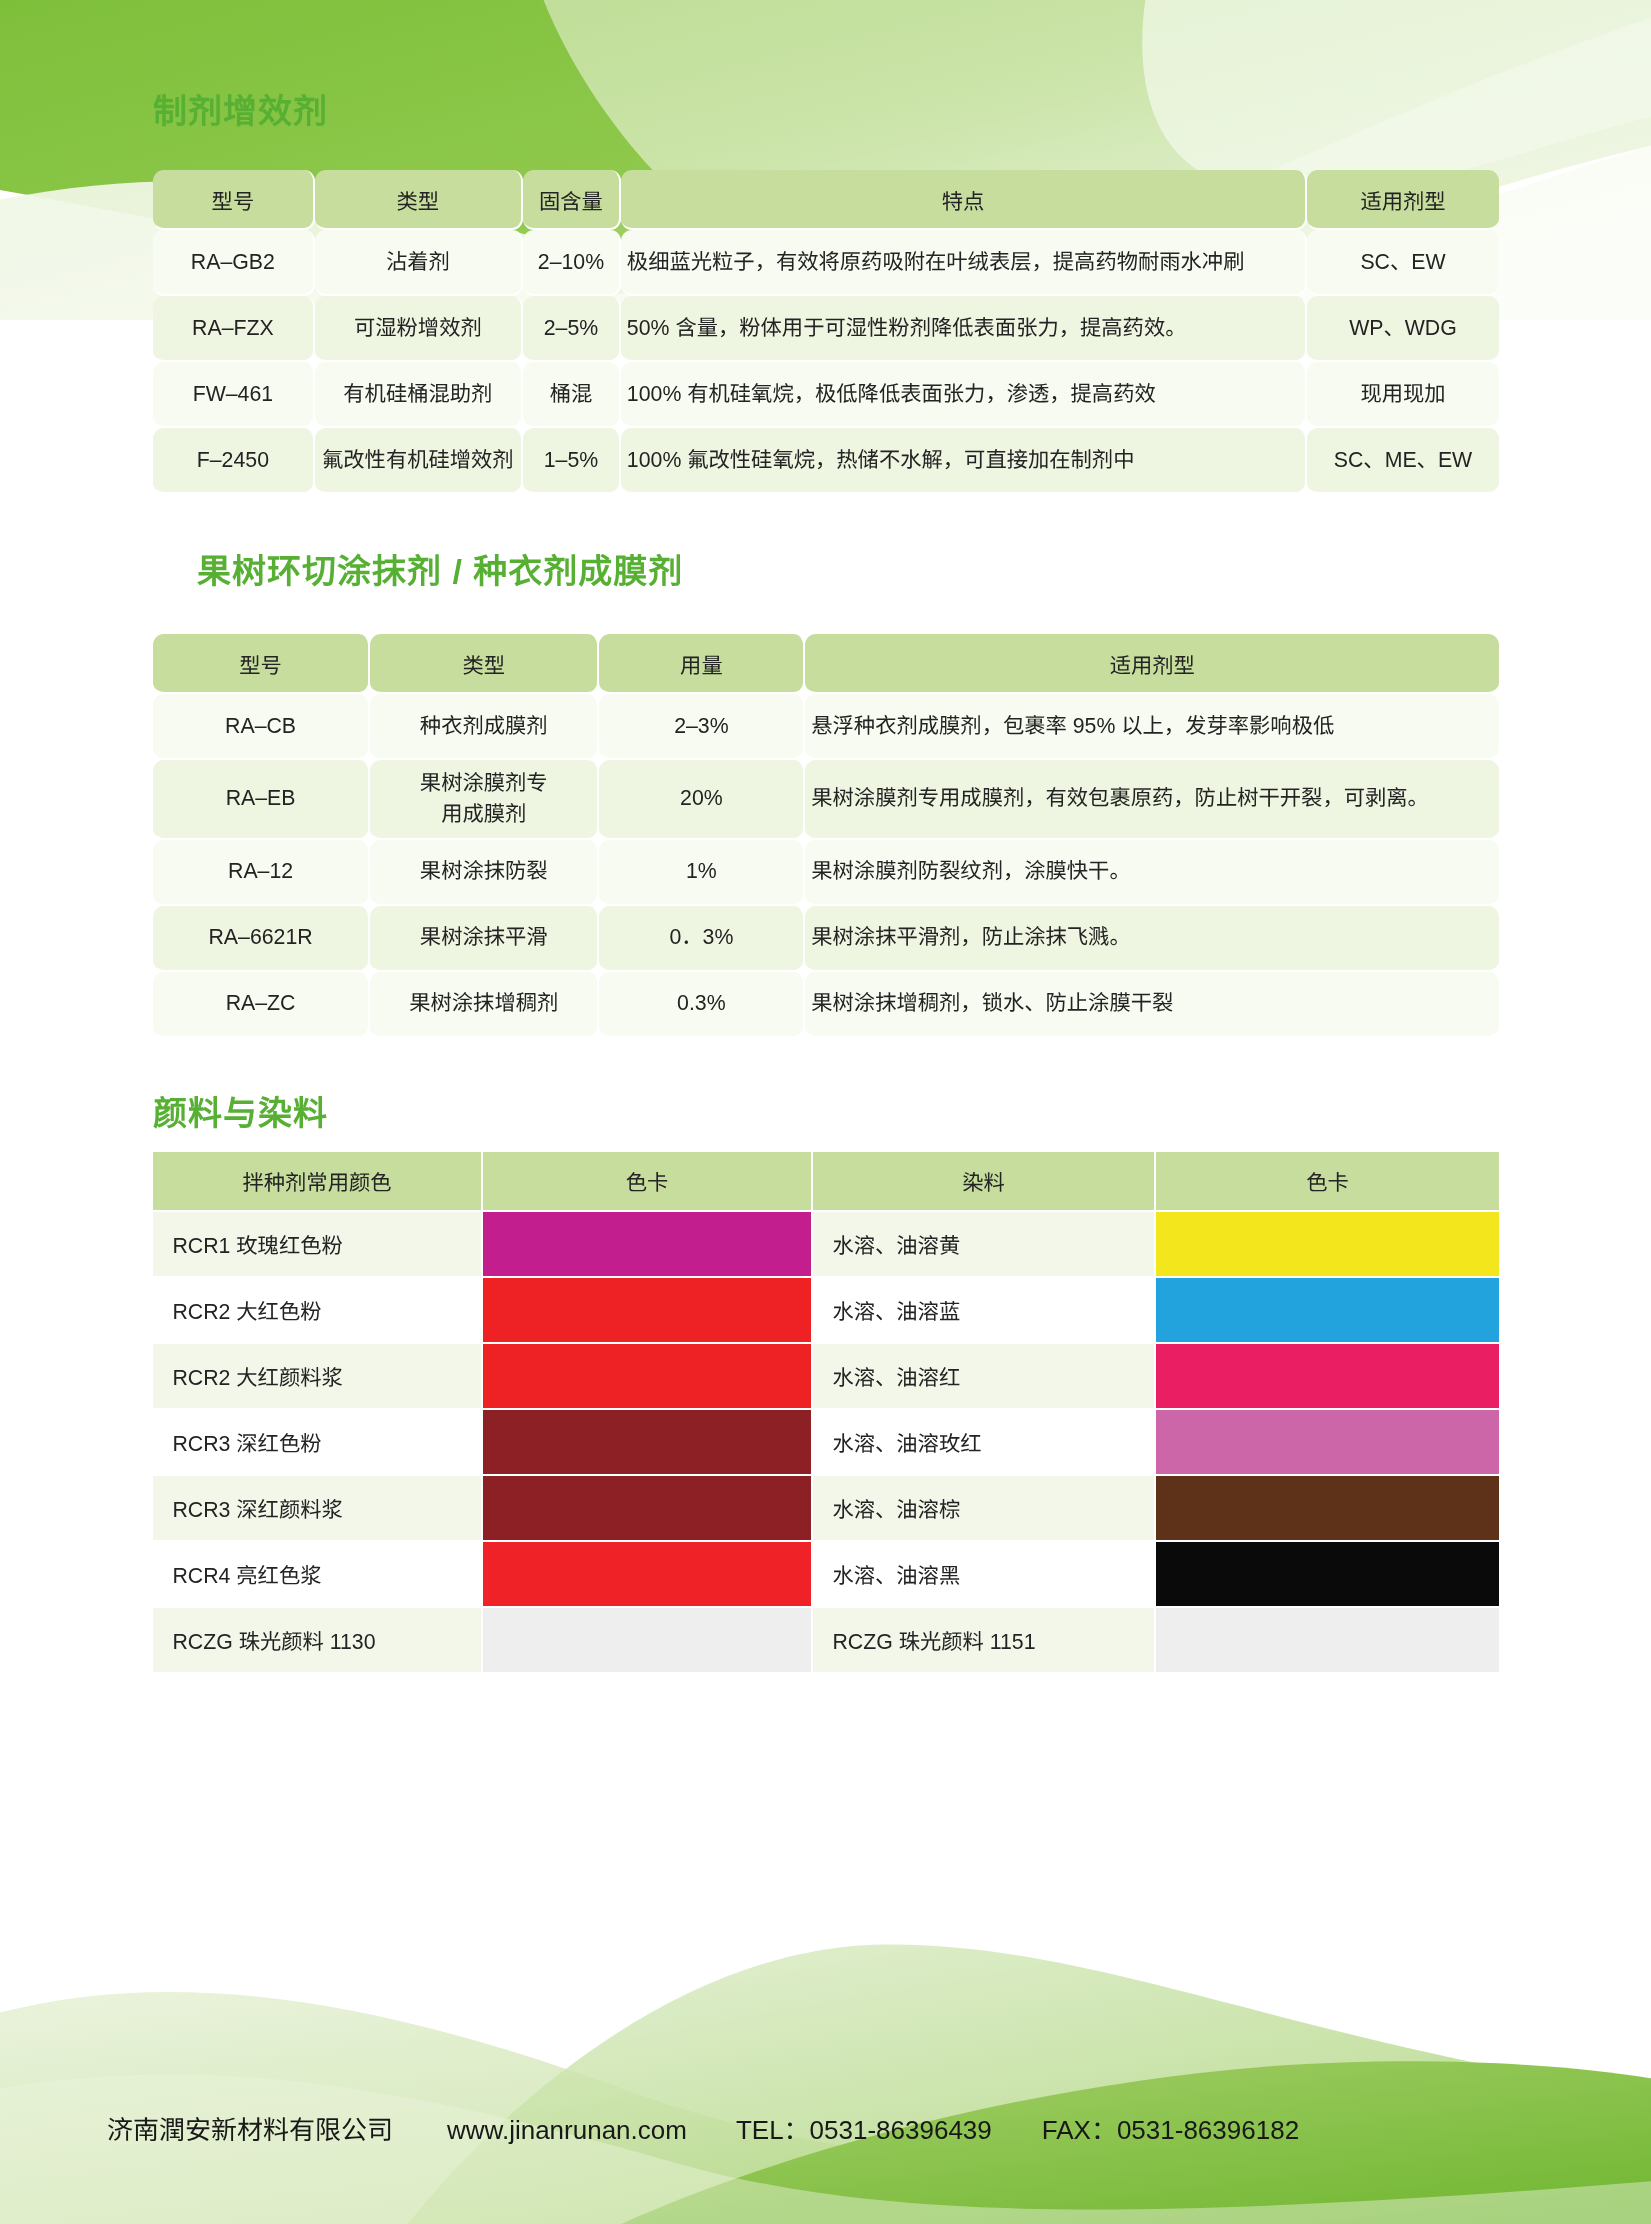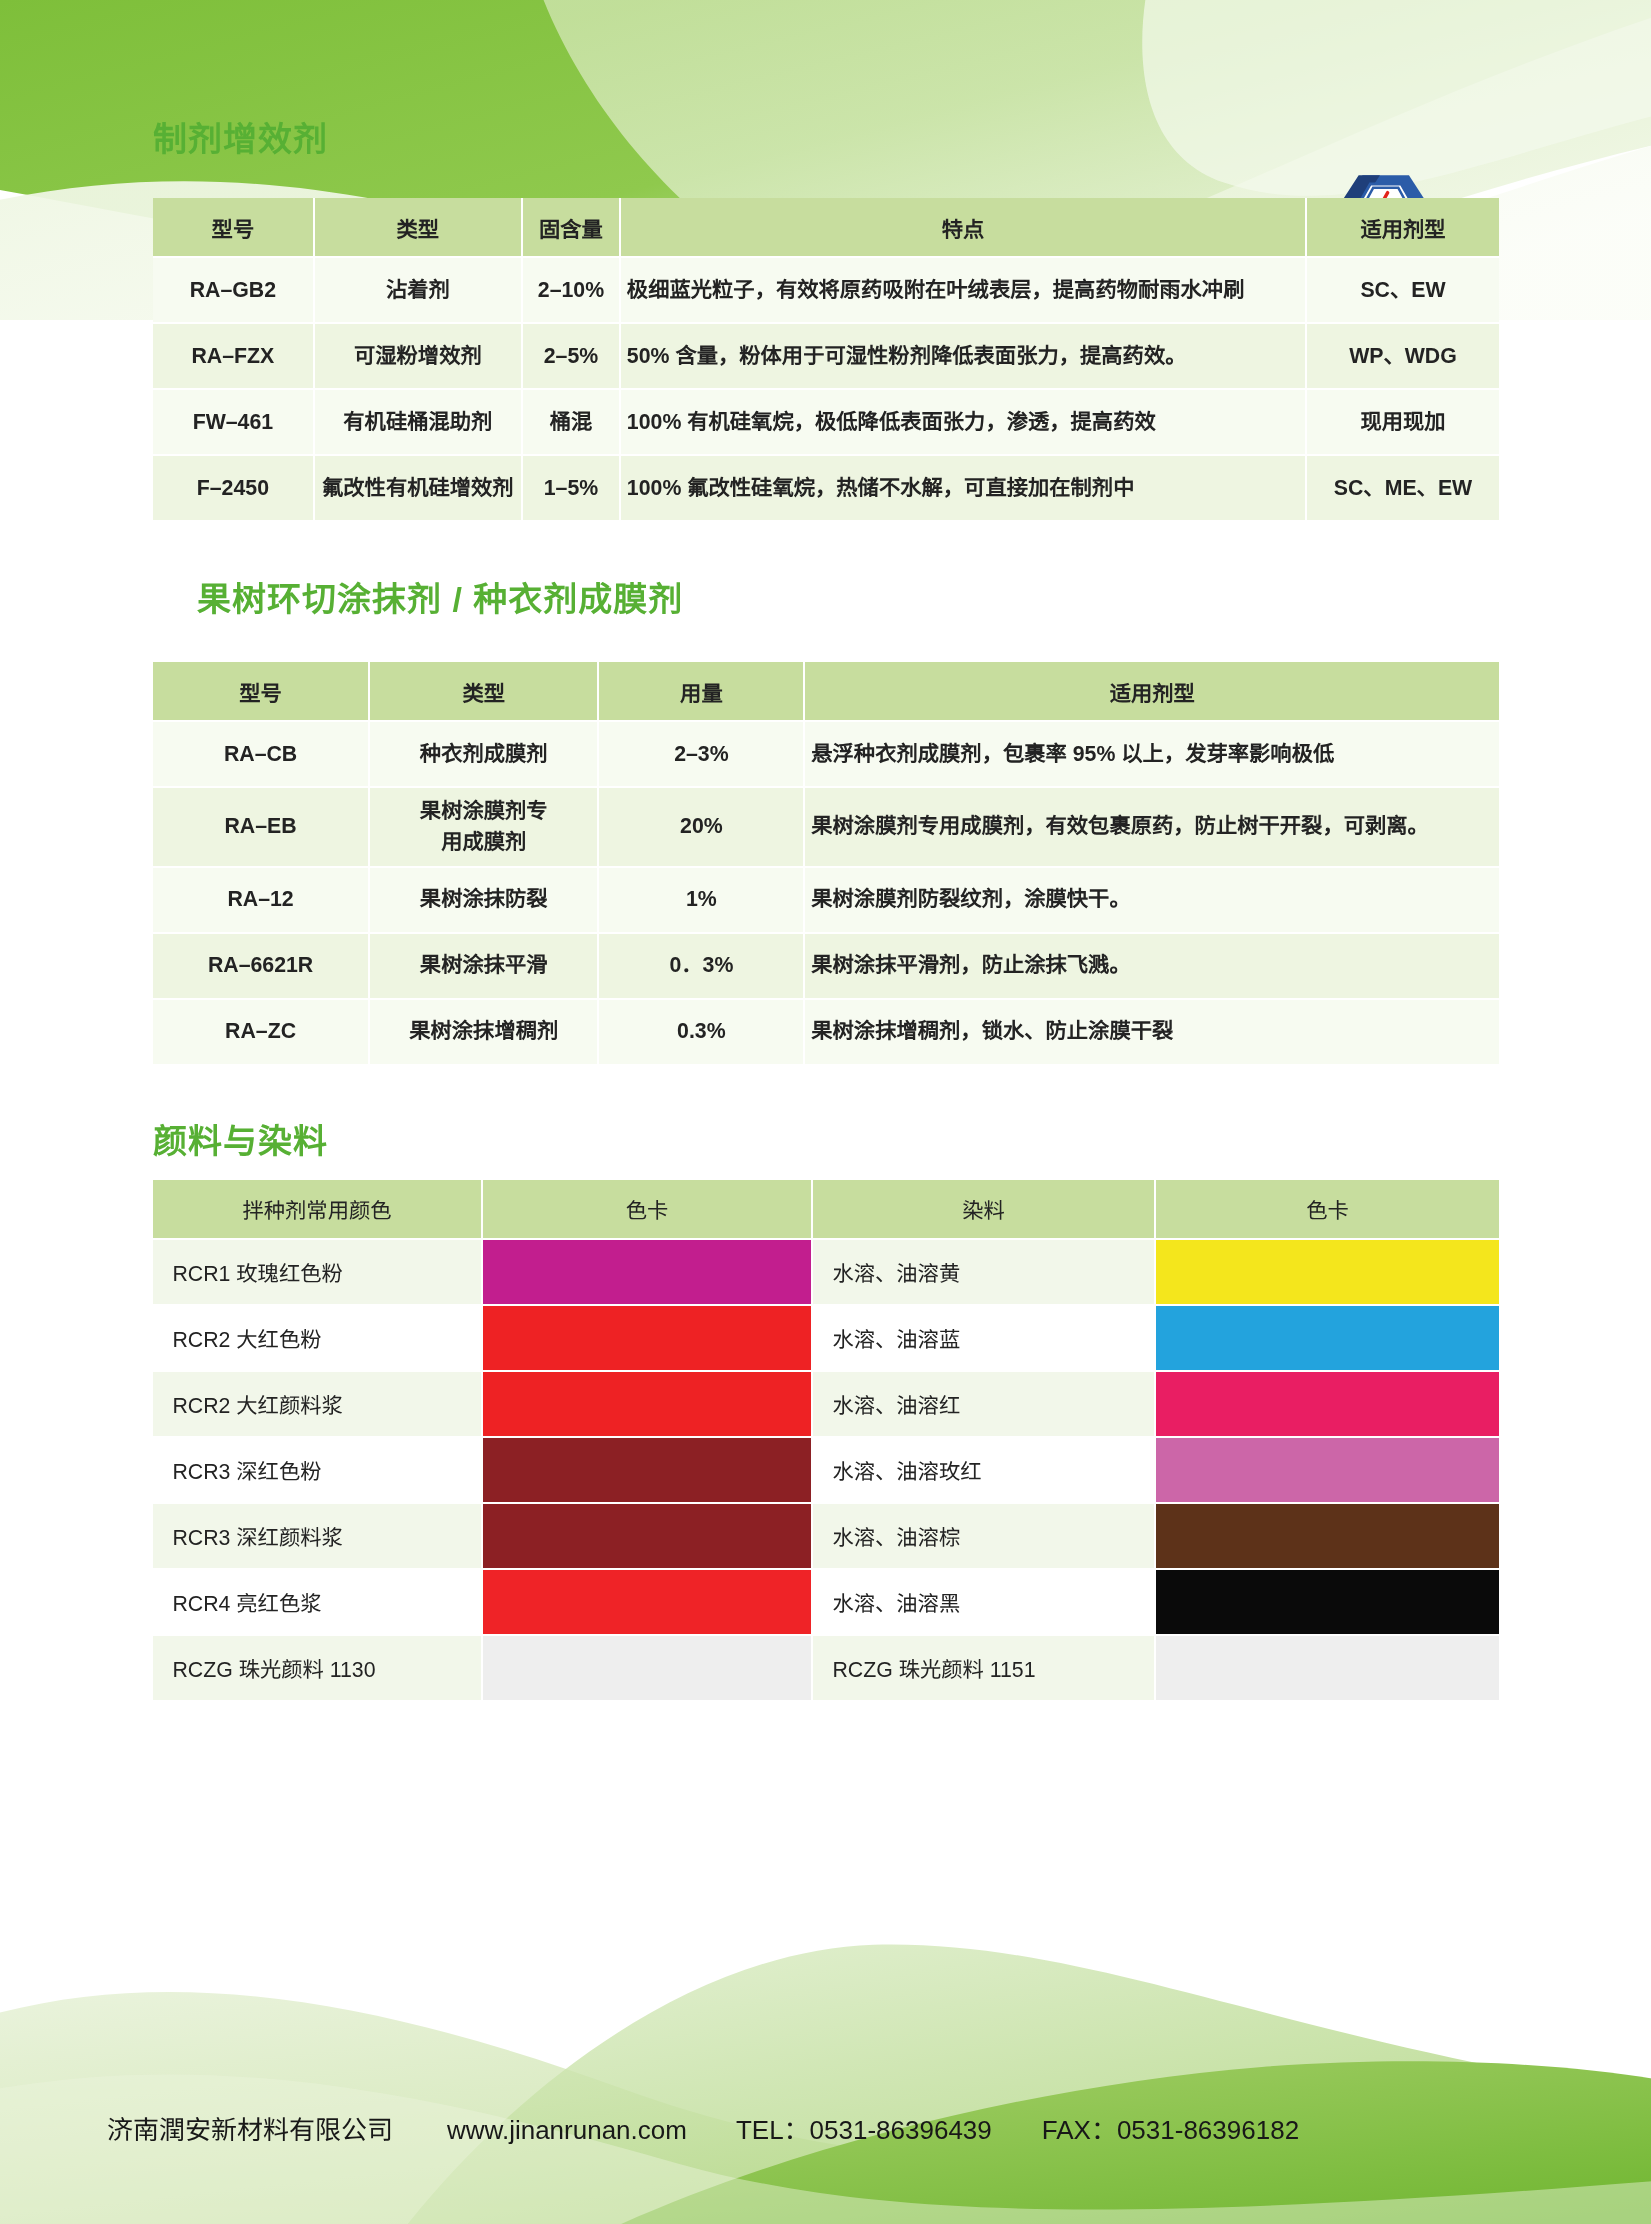--- a/index.html
+++ b/index.html
@@ -74,21 +74,22 @@
     width: 100%;
     border-collapse: separate;
     border-spacing: 0 0;
     table-layout: fixed;
   }
   table.dt th,
   table.dt td {
     border-right: 2.9px solid #ffffff;
     border-bottom: 2.9px solid #ffffff;
     vertical-align: middle;
-    font-weight: bold;
+    font-weight: normal;
+    border-radius: 11px;
   }
   table.dt th:last-child,
   table.dt td:last-child { border-right: none; }
 
   table.dt th {
     background: #c7dd9e;
     color: #232323;
     font-size: 21.3px;
     height: 60px;
     text-align: center;
@@ -206,21 +207,21 @@
         <polygon points="55,15 81,15 94,39 81,63 55,63 42,39" fill="none" stroke="#2b5ca8" stroke-width="2.5"></polygon>
 
         <path d="M70,20 L60,38" stroke="#e2231a" stroke-width="3.5" stroke-linecap="round"></path>
 
         <rect x="57" y="52" width="22" height="4" rx="1" fill="#e2231a"></rect>
       </svg>
     </span>
     <span class="brand-name">ХИМИЧЕСКАЯ</span>
   </div>
 
-  <div class="content" style="padding-top:120px;">
+  <div class="content" style="padding-top:92px;">
 
     <h2 class="section-heading">制剂增效剂</h2>
 
     <table class="dt" style="margin-top:39px;">
       <colgroup>
         <col style="width:150px">
           <col style="width:193px">
           <col style="width:91px">
         <col style="width:636px">
           <col style="width:178px">

